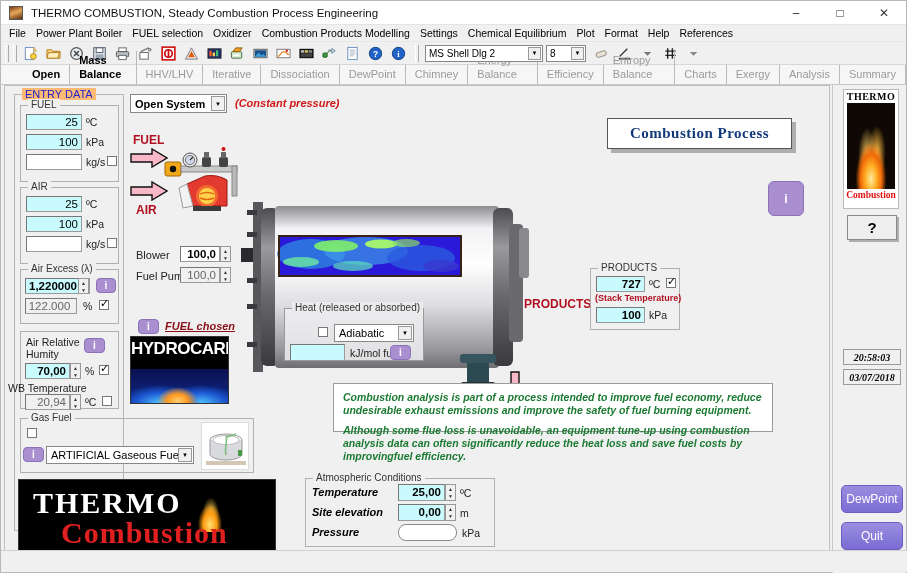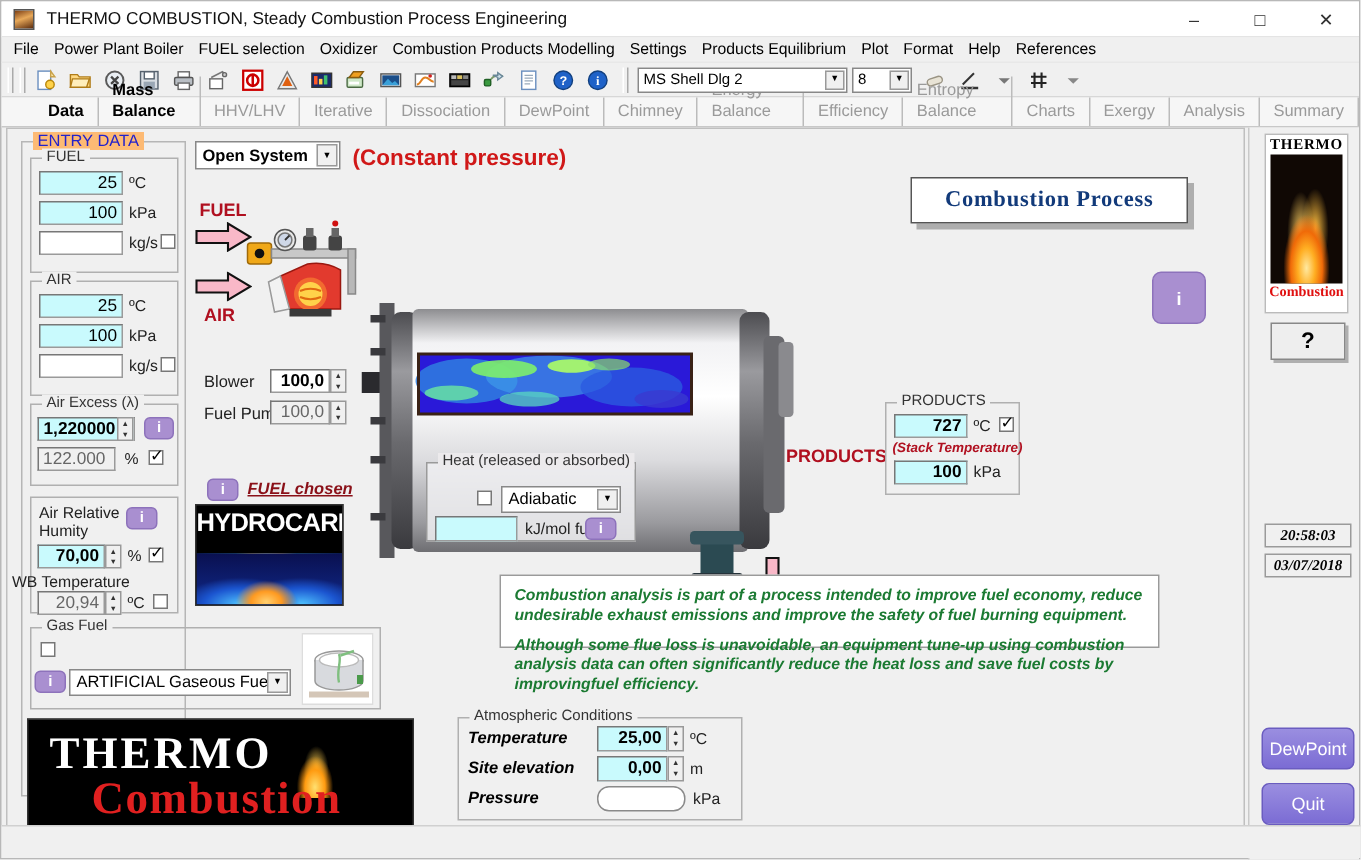--- a/index.html
+++ b/index.html
@@ -30,21 +30,21 @@
   .menu-item { padding:0 5px; font-size:10.5px; line-height:17px; white-space:nowrap; }
 
   
   .toolbar { height:23px; background:#f0f0f0; display:flex; align-items:center;
              border-bottom:1px solid #d7d7d7; padding-left:2px; }
   .grip { width:4px; height:17px; border-left:1px solid #fff; border-right:1px solid #aaa;
           margin:0 2px; }
   .tbtn { width:21px; height:20px; display:flex; align-items:center; justify-content:center;
           margin:0 1px; }
   .ico { width:15px; height:15px; display:block; }
-  .fontsel { height:17px; width:140px; margin-left:4px; border:1px solid #888;
+  .fontsel { height:17px; width:118px; margin-left:4px; border:1px solid #888;
              background:#fff; font-size:10px; display:flex; align-items:center;
              padding-left:3px; position:relative; }
   .sizesel { height:17px; width:40px; margin-left:3px; border:1px solid #888;
              background:#fff; font-size:10px; display:flex; align-items:center;
              padding-left:3px; position:relative; }
   .ddarrow { position:absolute; right:1px; top:1px; width:13px; height:13px;
              background:#f0f0f0; border:1px solid #999; display:flex;
              align-items:center; justify-content:center; font-size:6px; }
 
   
@@ -180,21 +180,21 @@
     </div>
   </div>
 
   <div class="menubar">
     <div class="menu-item">File</div>
     <div class="menu-item">Power Plant Boiler</div>
     <div class="menu-item">FUEL selection</div>
     <div class="menu-item">Oxidizer</div>
     <div class="menu-item">Combustion Products Modelling</div>
     <div class="menu-item">Settings</div>
-    <div class="menu-item">Products Equilibrium</div>
+    <div class="menu-item">Chemical Equilibrium</div>
     <div class="menu-item">Plot</div>
     <div class="menu-item">Format</div>
     <div class="menu-item">Help</div>
     <div class="menu-item">References</div>
   </div>
 
   <div class="toolbar">
     <div class="grip"></div>
     <div class="grip"></div>
 
@@ -346,21 +346,21 @@
         </svg>
       </div>
     <div class="tbtn">
         <svg class="ico" viewBox="0 0 16 16">
           <path d="M4 6.5 L8 10.5 L12 6.5Z" fill="#888"></path>
         </svg>
       </div>
   </div>
 
   <div class="tabs">
-    <div class="tab active">Data</div>
+    <div class="tab active">Open</div>
     <div class="tab active">Mass Balance</div>
     <div class="tab">HHV/LHV</div>
     <div class="tab">Iterative</div>
     <div class="tab">Dissociation</div>
     <div class="tab">DewPoint</div>
     <div class="tab">Chimney</div>
     <div class="tab">Energy Balance</div>
     <div class="tab">Efficiency</div>
     <div class="tab">Entropy Balance</div>
     <div class="tab">Charts</div>
@@ -456,21 +456,21 @@
       <div class="logo" style="position:absolute; left:13px; top:393px; width:258px; height:72px; border:1px solid #333;">
         <div class="fl"></div>
         <div class="l1">THERMO</div>
         <div class="l2">Combustion</div>
       </div>
 
       <div class="sel" style="position:absolute; left:125px; top:8px; width:97px; height:19px; font-weight:bold;">
         <span>Open System</span>
         <span class="arw">▼</span>
       </div>
-      <div style="position:absolute; left:230px; top:11px; color:#d01818; font-weight:bold; font-size:15px;">(Constant pressure)</div>
+      <div style="position:absolute; left:230px; top:11px; color:#d01818; font-style:italic; font-weight:bold; font-size:11px;">(Constant pressure)</div>
 
       <div class="redlabel" style="position:absolute; left:128px; top:47px;">FUEL</div>
       <div style="position:absolute; left:125px; top:62px;">
         <svg width="38" height="20" viewBox="0 0 38 20">
             <path d="M1 6 H22 V1 L37 10 L22 19 V14 H1 Z" fill="#f9b8c8" stroke="#111" stroke-width="1.4"></path>
           </svg>
       </div>
       <div style="position:absolute; left:125px; top:95px;">
         <svg width="38" height="20" viewBox="0 0 38 20">
             <path d="M1 6 H22 V1 L37 10 L22 19 V14 H1 Z" fill="#f9b8c8" stroke="#111" stroke-width="1.4"></path>
@@ -600,21 +600,21 @@
           </svg>
       </div>
       <div class="redlabel" style="position:absolute; left:519px; top:211px;">PRODUCTS</div>
 
       <div class="gbox" style="left:585px; top:182px; width:90px; height:62px; background:#f0f0f0;">
         <span class="legend">PRODUCTS</span>
       </div>
       <div class="fld" style="position:absolute; left:591px; top:190px; width:49px; font-weight:bold;">727</div>
       <div class="unit" style="position:absolute; left:644px; top:192px;">ºC</div>
       <div class="cbx on" style="position:absolute; left:661px; top:192px;"></div>
-      <div style="position:absolute; left:590px; top:207px; color:#b01020; font-style:italic; font-weight:bold; font-size:9px;">(Stack Temperature)</div>
+      <div style="position:absolute; left:590px; top:207px; color:#b01020; font-weight:bold; font-size:9px;">(Stack Temperature)</div>
       <div class="fld" style="position:absolute; left:591px; top:221px; width:49px; font-weight:bold;">100</div>
       <div class="unit" style="position:absolute; left:644px; top:223px;">kPa</div>
 
       <div class="procbanner" style="left:602px; top:32px; width:185px; height:31px;">Combustion  Process</div>
       <div class="ibtn" style="position:absolute; left:763px; top:95px; width:36px; height:35px; border-radius:6px; font-size:12px;">i</div>
 
       <div class="notebox" style="left:328px; top:297px; width:440px; height:49px;">
         <p>Combustion analysis is part of a process intended to improve fuel economy, reduce  undesirable exhaust emissions and improve the safety of fuel burning equipment.</p>
         <p>Although some flue loss is unavoidable, an equipment tune-up using combustion analysis data can often significantly reduce the heat loss and save fuel costs by improvingfuel efficiency.</p>
       </div>

